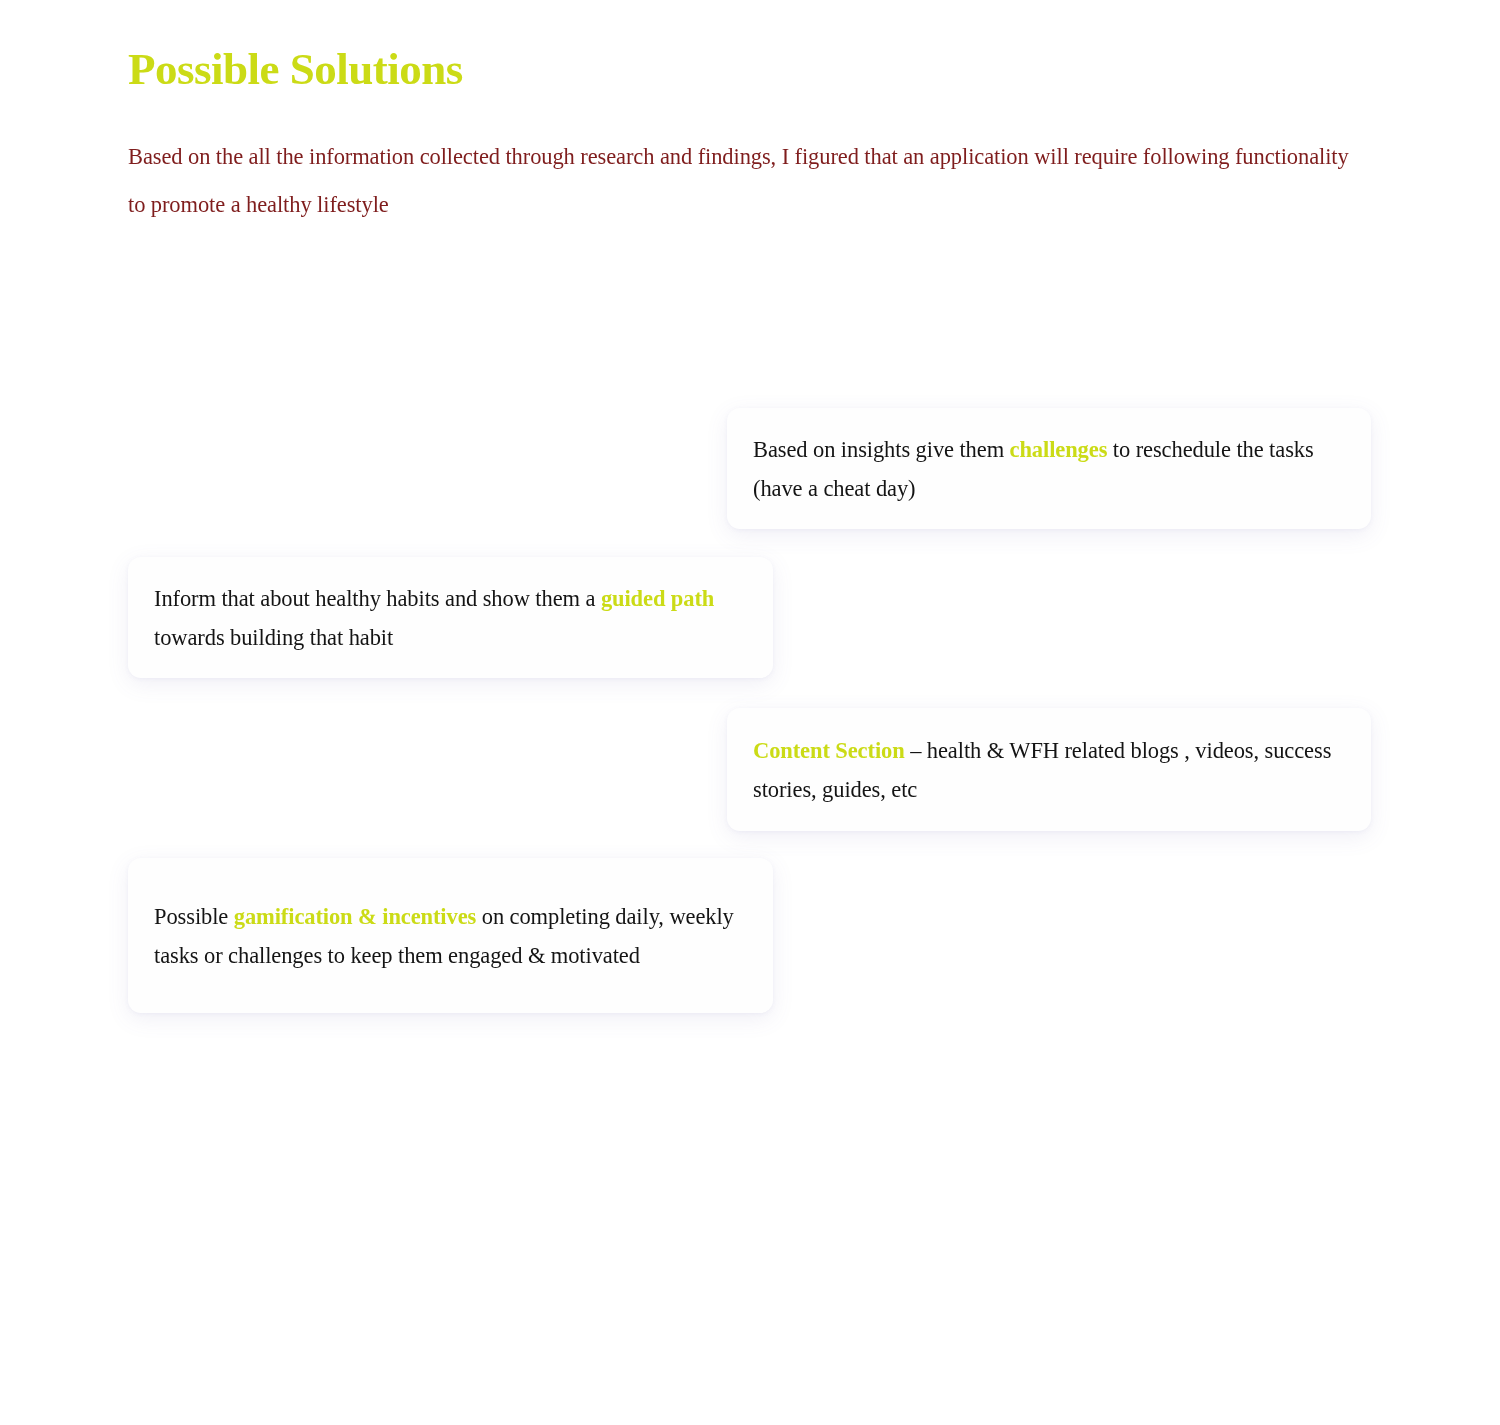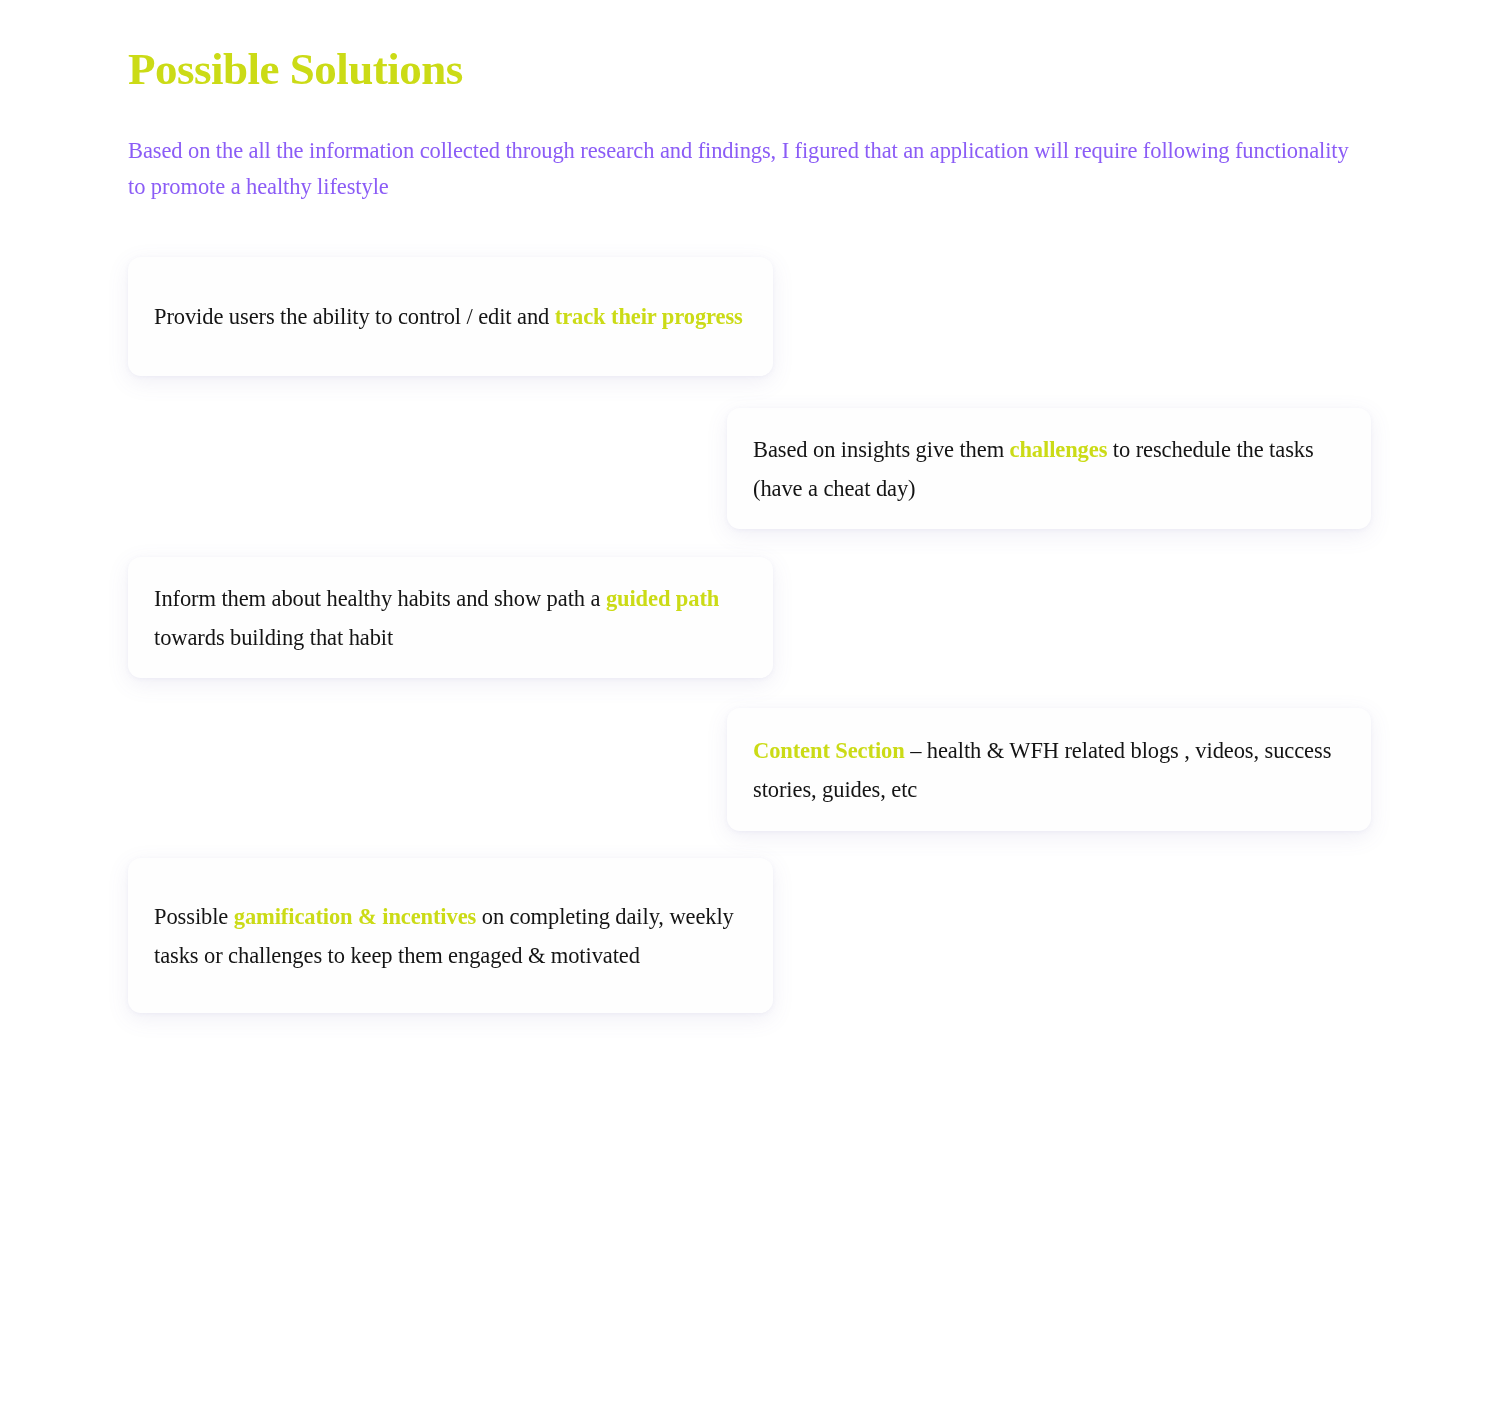--- a/index.html
+++ b/index.html
@@ -34,22 +34,22 @@
     line-height: 1.2;
     white-space: nowrap;
   }
 
   .intro {
     position: absolute;
     left: 128px;
     top: 110px;
     width: 1240px;
     font-size: 22.5px;
-    line-height: 36px;
-    color: #8b5cf6;
+    line-height: 48px;
+    color: #7f1d1d;
     letter-spacing: -0.1px;
   }
 
   
   .cards-layer {
     position: absolute;
     left: 0;
     top: 0;
     width: 1500px;
     height: 1425px;
@@ -98,30 +98,27 @@
 <body>
 
 <div class="page">
 
   <h1 class="page-title">Possible Solutions</h1>
 
   <p class="intro">Based on the all the information collected through research and findings, I figured that an application will require following functionality to promote a healthy lifestyle</p>
 
   <div class="cards-layer">
 
-    <div class="card left c1">
-      <div class="card-text"><span>Provide users the ability to control / edit and </span><span class="hl">track their progress</span></div>
-    </div>
 
     <div class="card right c2">
       <div class="card-text"><span>Based on insights give them </span><span class="hl">challenges</span><span> to reschedule the tasks (have a cheat day)</span></div>
     </div>
 
     <div class="card left c3">
-      <div class="card-text"><span>Inform them about healthy habits and show path a </span><span class="hl">guided path</span><span> towards building that habit</span></div>
+      <div class="card-text"><span>Inform that about healthy habits and show them a </span><span class="hl">guided path</span><span> towards building that habit</span></div>
     </div>
 
     <div class="card right c4">
       <div class="card-text"><span class="hl">Content Section</span><span> – health &amp; WFH related blogs , videos, success stories, guides, etc</span></div>
     </div>
 
     <div class="card left c5">
       <div class="card-text"><span>Possible </span><span class="hl">gamification &amp; incentives</span><span> on completing daily, weekly tasks or challenges to keep them engaged &amp;  motivated</span></div>
     </div>
 

